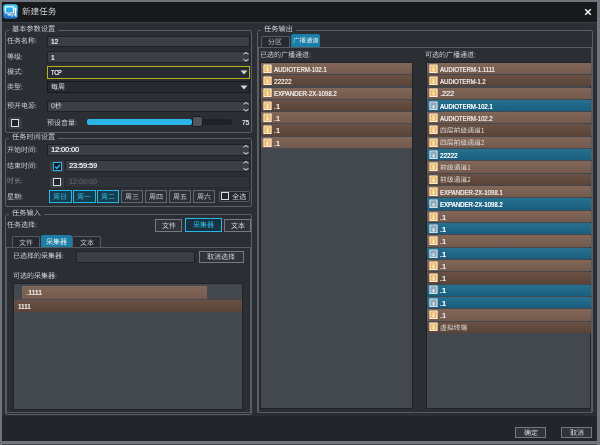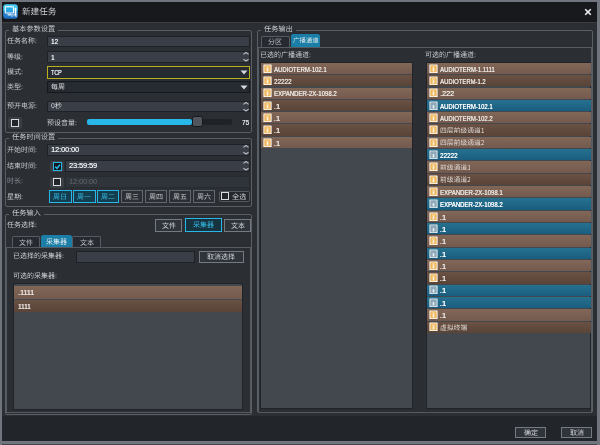--- a/index.html
+++ b/index.html
@@ -248,21 +248,21 @@
     <svg class="ck" style="width:28.00px;height:7.00px" viewBox="0 -880 4000 1000" preserveAspectRatio="none">
       <path fill="currentColor" d="M850 -656C826 -508 784 -379 730 -271C679 -382 645 -513 623 -656ZM506 -728V-656H556C584 -480 625 -323 688 -196C628 -100 557 -26 479 23C496 37 517 62 528 80C602 29 670 -38 727 -123C777 -42 839 24 915 73C927 54 950 27 967 14C886 -34 821 -104 770 -192C847 -329 903 -503 929 -718L883 -730L870 -728ZM38 -130 55 -58 356 -110V78H429V-123L518 -140L514 -204L429 -190V-725H502V-793H48V-725H115V-141ZM187 -725H356V-585H187ZM187 -520H356V-375H187ZM187 -309H356V-178L187 -152Z M1863 -812C1838 -753 1792 -673 1757 -622L1821 -595C1857 -644 1900 -717 1935 -784ZM1351 -778C1394 -720 1436 -641 1452 -590L1519 -623C1503 -674 1457 -750 1414 -807ZM1085 -778C1147 -745 1222 -693 1258 -656L1304 -714C1267 -750 1191 -799 1130 -829ZM1038 -510C1101 -478 1178 -426 1216 -390L1260 -449C1222 -485 1144 -533 1081 -563ZM1069 21 1134 70C1187 -25 1249 -151 1295 -258L1239 -303C1188 -189 1118 -56 1069 21ZM1453 -312H1822V-203H1453ZM1453 -377V-484H1822V-377ZM1604 -841V-555H1379V80H1453V-139H1822V-15C1822 -1 1817 3 1802 4C1786 5 1733 5 1676 3C1686 23 1697 54 1700 74C1776 74 1826 74 1857 62C1886 50 1895 27 1895 -14V-555H1679V-841Z M2061 -765C2119 -716 2187 -646 2216 -597L2278 -644C2246 -692 2177 -760 2118 -806ZM2446 -810C2422 -721 2380 -633 2326 -574C2344 -565 2376 -545 2390 -534C2413 -562 2435 -597 2455 -636H2603V-490H2320V-423H2501C2484 -292 2443 -197 2293 -144C2309 -130 2331 -102 2339 -83C2507 -149 2557 -264 2576 -423H2679V-191C2679 -115 2696 -93 2771 -93C2786 -93 2854 -93 2869 -93C2932 -93 2952 -125 2959 -252C2938 -257 2907 -268 2893 -282C2890 -177 2886 -163 2861 -163C2847 -163 2792 -163 2782 -163C2756 -163 2753 -166 2753 -191V-423H2951V-490H2678V-636H2909V-701H2678V-836H2603V-701H2485C2498 -731 2509 -763 2518 -795ZM2251 -456H2056V-386H2179V-83C2136 -63 2090 -27 2045 15L2095 80C2152 18 2206 -34 2243 -34C2265 -34 2296 -5 2335 19C2401 58 2484 68 2600 68C2698 68 2867 63 2945 58C2946 36 2958 -1 2966 -20C2867 -10 2715 -3 2601 -3C2495 -3 2411 -9 2349 -46C2301 -74 2278 -98 2251 -100Z M3177 -839V-639H3046V-569H3177V-356C3124 -340 3075 -326 3036 -315L3055 -242L3177 -281V-12C3177 1 3172 5 3160 6C3148 6 3109 7 3066 5C3076 26 3085 57 3088 76C3152 76 3191 75 3216 62C3241 50 3250 29 3250 -12V-305L3366 -343L3356 -412L3250 -379V-569H3369V-639H3250V-839ZM3804 -719C3768 -667 3719 -621 3662 -581C3610 -621 3566 -667 3532 -719ZM3396 -787V-719H3460C3497 -652 3546 -594 3604 -544C3526 -497 3438 -462 3353 -441C3367 -426 3385 -398 3393 -380C3484 -407 3577 -447 3660 -500C3738 -446 3829 -405 3928 -379C3938 -399 3959 -427 3974 -442C3880 -462 3794 -496 3720 -542C3799 -602 3866 -677 3909 -765L3864 -790L3851 -787ZM3620 -412V-324H3417V-256H3620V-153H3366V-85H3620V82H3695V-85H3957V-153H3695V-256H3885V-324H3695V-412Z"></path>
     </svg>
   </div>
 <div style="position:absolute;left:13px;top:271.5px;color:#d2d6da">
     <svg class="ck" style="width:45.50px;height:7.00px" viewBox="0 -880 6500 1000" preserveAspectRatio="none">
       <path fill="currentColor" d="M56 -769V-694H747V-29C747 -8 740 -2 718 0C694 0 612 1 532 -3C544 19 558 56 563 78C662 78 732 78 772 65C811 52 825 26 825 -28V-694H948V-769ZM231 -475H494V-245H231ZM158 -547V-93H231V-173H568V-547Z M1061 -765C1119 -716 1187 -646 1216 -597L1278 -644C1246 -692 1177 -760 1118 -806ZM1446 -810C1422 -721 1380 -633 1326 -574C1344 -565 1376 -545 1390 -534C1413 -562 1435 -597 1455 -636H1603V-490H1320V-423H1501C1484 -292 1443 -197 1293 -144C1309 -130 1331 -102 1339 -83C1507 -149 1557 -264 1576 -423H1679V-191C1679 -115 1696 -93 1771 -93C1786 -93 1854 -93 1869 -93C1932 -93 1952 -125 1959 -252C1938 -257 1907 -268 1893 -282C1890 -177 1886 -163 1861 -163C1847 -163 1792 -163 1782 -163C1756 -163 1753 -166 1753 -191V-423H1951V-490H1678V-636H1909V-701H1678V-836H1603V-701H1485C1498 -731 1509 -763 1518 -795ZM1251 -456H1056V-386H1179V-83C1136 -63 1090 -27 1045 15L1095 80C1152 18 1206 -34 1243 -34C1265 -34 1296 -5 1335 19C1401 58 1484 68 1600 68C1698 68 1867 63 1945 58C1946 36 1958 -1 1966 -20C1867 -10 1715 -3 1601 -3C1495 -3 1411 -9 1349 -46C1301 -74 1278 -98 1251 -100Z M2552 -423C2607 -350 2675 -250 2705 -189L2769 -229C2736 -288 2667 -385 2610 -456ZM2240 -842C2232 -794 2215 -728 2199 -679H2087V54H2156V-25H2435V-679H2268C2285 -722 2304 -778 2321 -828ZM2156 -612H2366V-401H2156ZM2156 -93V-335H2366V-93ZM2598 -844C2566 -706 2512 -568 2443 -479C2461 -469 2492 -448 2506 -436C2540 -484 2572 -545 2600 -613H2856C2844 -212 2828 -58 2796 -24C2784 -10 2773 -7 2753 -7C2730 -7 2670 -8 2604 -13C2618 6 2627 38 2629 59C2685 62 2744 64 2778 61C2814 57 2836 49 2859 19C2899 -30 2913 -185 2928 -644C2929 -654 2929 -682 2929 -682H2627C2643 -729 2658 -779 2670 -828Z M3801 -691C3766 -614 3703 -508 3654 -442L3715 -414C3766 -477 3828 -576 3876 -660ZM3143 -622C3185 -565 3226 -488 3239 -436L3307 -465C3293 -517 3251 -592 3207 -649ZM3412 -661C3443 -602 3468 -524 3475 -475L3548 -499C3541 -548 3512 -624 3482 -682ZM3828 -829C3655 -795 3349 -771 3091 -761C3098 -743 3108 -712 3110 -692C3371 -700 3682 -724 3888 -761ZM3060 -374V-300H3402C3310 -186 3166 -78 3034 -24C3053 -7 3077 22 3090 42C3220 -21 3361 -133 3458 -258V78H3537V-262C3636 -137 3779 -21 3910 40C3924 20 3948 -10 3966 -26C3834 -80 3688 -187 3594 -300H3941V-374H3537V-465H3458V-374Z M4460 -292V-225H4054V-162H4393C4297 -90 4153 -26 4029 6C4046 22 4067 50 4079 69C4207 29 4357 -47 4460 -135V79H4535V-138C4637 -52 4789 23 4920 61C4931 42 4952 15 4968 -1C4843 -31 4701 -92 4605 -162H4947V-225H4535V-292ZM4490 -552V-486H4247V-552ZM4467 -824C4483 -797 4500 -763 4512 -734H4286C4307 -765 4326 -797 4343 -827L4265 -842C4221 -754 4140 -642 4030 -558C4047 -548 4072 -526 4085 -510C4116 -536 4145 -563 4172 -591V-271H4247V-303H4919V-363H4562V-432H4849V-486H4562V-552H4846V-606H4562V-672H4887V-734H4591C4578 -766 4556 -810 4534 -843ZM4490 -606H4247V-672H4490ZM4490 -432V-363H4247V-432Z M5196 -730H5366V-589H5196ZM5622 -730H5802V-589H5622ZM5614 -484C5656 -468 5706 -443 5740 -420H5452C5475 -452 5495 -485 5511 -518L5437 -532V-795H5128V-524H5431C5415 -489 5392 -454 5364 -420H5052V-353H5298C5230 -293 5141 -239 5030 -198C5045 -184 5064 -158 5072 -141L5128 -165V80H5198V51H5365V74H5437V-229H5246C5305 -267 5355 -309 5396 -353H5582C5624 -307 5679 -264 5739 -229H5555V80H5624V51H5802V74H5875V-164L5924 -148C5934 -166 5955 -194 5972 -208C5863 -234 5751 -288 5675 -353H5949V-420H5774L5801 -449C5768 -475 5704 -506 5653 -524ZM5553 -795V-524H5875V-795ZM5198 -15V-163H5365V-15ZM5624 -15V-163H5802V-15Z M6139 -390C6175 -390 6205 -418 6205 -460C6205 -501 6175 -530 6139 -530C6102 -530 6073 -501 6073 -460C6073 -418 6102 -390 6139 -390ZM6139 13C6175 13 6205 -15 6205 -56C6205 -98 6175 -126 6139 -126C6102 -126 6073 -98 6073 -56C6073 -15 6102 13 6139 13Z"></path>
     </svg>
   </div>
 <div style="position:absolute;left:13px;top:283px;width:230px;height:127px;background:#43474e;border:1px solid #202329;box-sizing:border-box"></div>
-<div style="position:absolute;left:14px;top:286.2px;width:228px;height:12.6px;background:linear-gradient(to bottom,#826757,#735a4e)">
+<div style="position:absolute;left:22px;top:286.2px;width:185px;height:12.6px;background:linear-gradient(to bottom,#826757,#735a4e)">
     <div style="position:absolute;left:4px;top:2px;font-size:7.5px;line-height:9.5px;color:#eae6e2;white-space:nowrap;text-shadow:0.4px 0 0 #eae6e2;transform:scaleX(0.9325872635225153);transform-origin:0 0;">.1111</div>
   </div>
 <div style="position:absolute;left:14px;top:299.8px;width:228px;height:12.6px;background:linear-gradient(to bottom,#6a5144,#594437)">
     <div style="position:absolute;left:4px;top:2px;font-size:7.5px;line-height:9.5px;color:#eae6e2;white-space:nowrap;text-shadow:0.4px 0 0 #eae6e2;transform:scaleX(0.8393285371702638);transform-origin:0 0;">1111</div>
   </div>
 <div style="position:absolute;left:257px;top:30px;width:336px;height:383px;border:1px solid #5a5f66;border-radius:2px;box-sizing:border-box"></div>
 <div style="position:absolute;left:261px;top:25px;background:#2b2e33;padding:0 3px;color:#d2d6da">
     <svg class="ck" style="width:28.80px;height:7.20px" viewBox="0 -880 4000 1000" preserveAspectRatio="none">
       <path fill="currentColor" d="M343 -31V41H944V-31H677V-340H960V-412H677V-691C767 -708 852 -729 920 -752L864 -815C741 -770 523 -731 337 -706C345 -689 356 -661 359 -643C437 -652 520 -663 601 -677V-412H304V-340H601V-31ZM295 -840C232 -683 130 -529 22 -431C36 -413 60 -374 68 -356C108 -395 148 -441 186 -492V80H260V-603C301 -671 338 -744 367 -817Z M1446 -381C1442 -345 1435 -312 1427 -282H1126V-216H1404C1346 -87 1235 -20 1057 14C1070 29 1091 62 1098 78C1296 31 1420 -53 1484 -216H1788C1771 -84 1751 -23 1728 -4C1717 5 1705 6 1684 6C1660 6 1595 5 1532 -1C1545 18 1554 46 1556 66C1616 69 1675 70 1706 69C1742 67 1765 61 1787 41C1822 10 1844 -66 1866 -248C1868 -259 1870 -282 1870 -282H1505C1513 -311 1519 -342 1524 -375ZM1745 -673C1686 -613 1604 -565 1509 -527C1430 -561 1367 -604 1324 -659L1338 -673ZM1382 -841C1330 -754 1231 -651 1090 -579C1106 -567 1127 -540 1137 -523C1188 -551 1234 -583 1275 -616C1315 -569 1365 -529 1424 -497C1305 -459 1173 -435 1046 -423C1058 -406 1071 -376 1076 -357C1222 -375 1373 -406 1508 -457C1624 -410 1764 -382 1919 -369C1928 -390 1945 -420 1961 -437C1827 -444 1702 -463 1597 -495C1708 -549 1802 -619 1862 -710L1817 -741L1804 -737H1397C1421 -766 1442 -796 1460 -826Z M2734 -447V-85H2793V-447ZM2861 -484V-5C2861 6 2857 9 2846 10C2833 10 2793 10 2747 9C2757 27 2765 54 2767 71C2826 71 2866 70 2890 60C2915 49 2922 31 2922 -5V-484ZM2071 -330C2079 -338 2108 -344 2140 -344H2219V-206C2152 -190 2090 -176 2042 -167L2059 -96L2219 -137V79H2285V-154L2368 -176L2362 -239L2285 -221V-344H2365V-413H2285V-565H2219V-413H2132C2158 -483 2183 -566 2203 -652H2367V-720H2217C2225 -756 2231 -792 2236 -827L2166 -839C2162 -800 2157 -759 2150 -720H2047V-652H2137C2119 -569 2100 -501 2091 -475C2077 -430 2065 -398 2048 -393C2056 -376 2067 -344 2071 -330ZM2659 -843C2593 -738 2469 -639 2348 -583C2366 -568 2386 -545 2397 -527C2424 -541 2451 -557 2477 -574V-532H2847V-581C2872 -566 2899 -551 2926 -537C2935 -557 2956 -581 2974 -596C2869 -641 2774 -698 2698 -783L2720 -816ZM2506 -594C2562 -635 2615 -683 2659 -734C2710 -678 2765 -633 2826 -594ZM2614 -406V-327H2477V-406ZM2415 -466V76H2477V-130H2614V1C2614 10 2612 12 2604 13C2594 13 2568 13 2537 12C2546 30 2554 57 2556 74C2599 74 2630 74 2651 63C2672 52 2677 33 2677 1V-466ZM2477 -269H2614V-187H2477Z M3104 -341V21H3814V78H3895V-341H3814V-54H3539V-404H3855V-750H3774V-477H3539V-839H3457V-477H3228V-749H3150V-404H3457V-54H3187V-341Z"></path>
     </svg>

